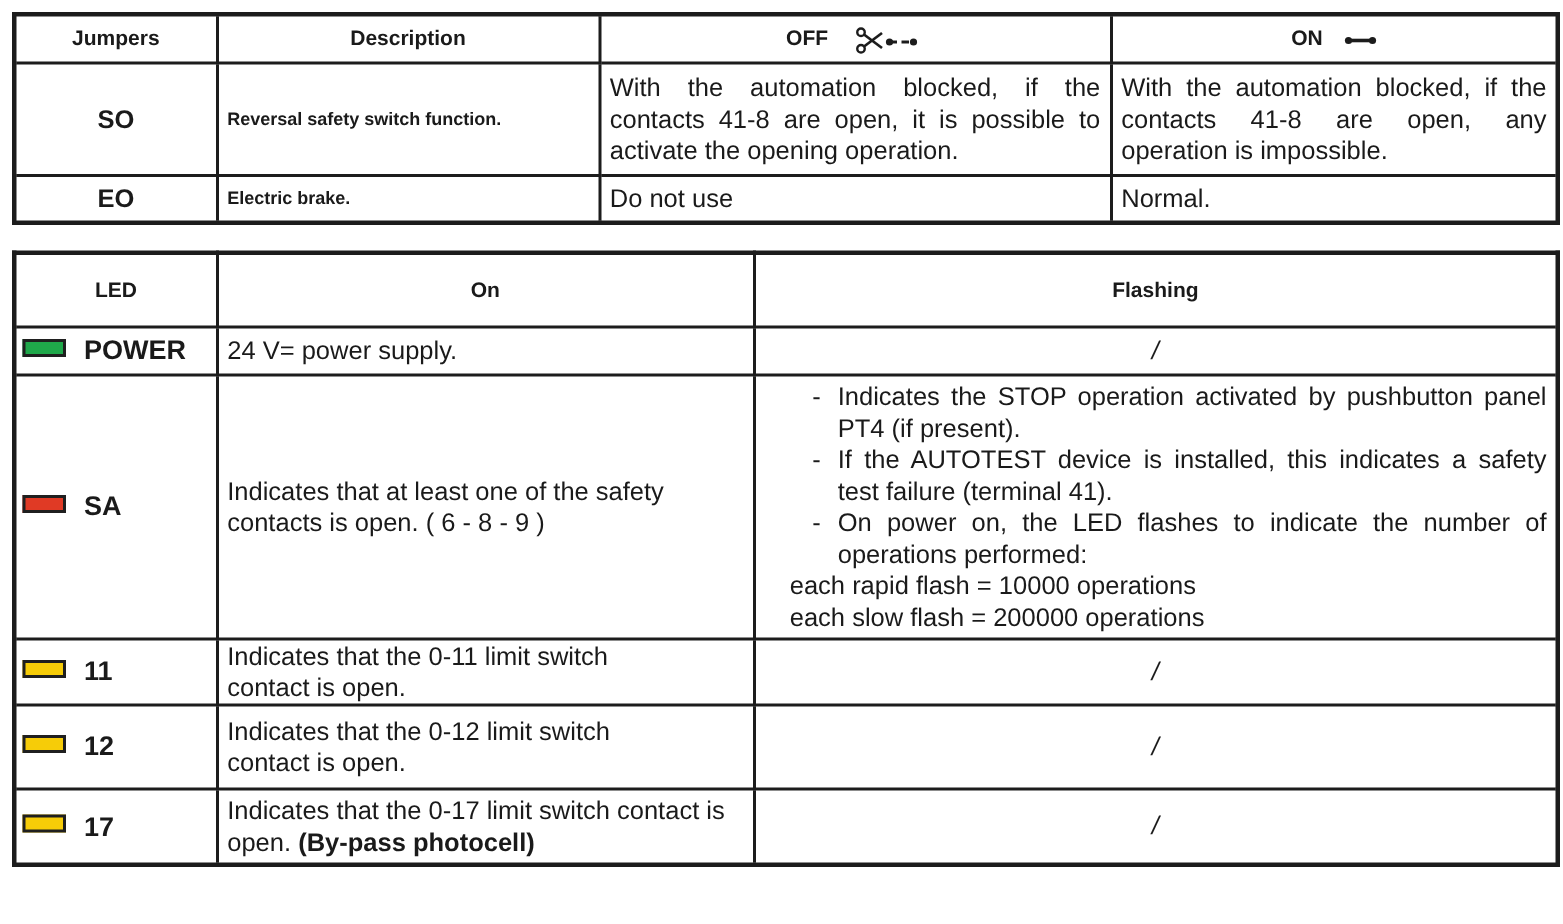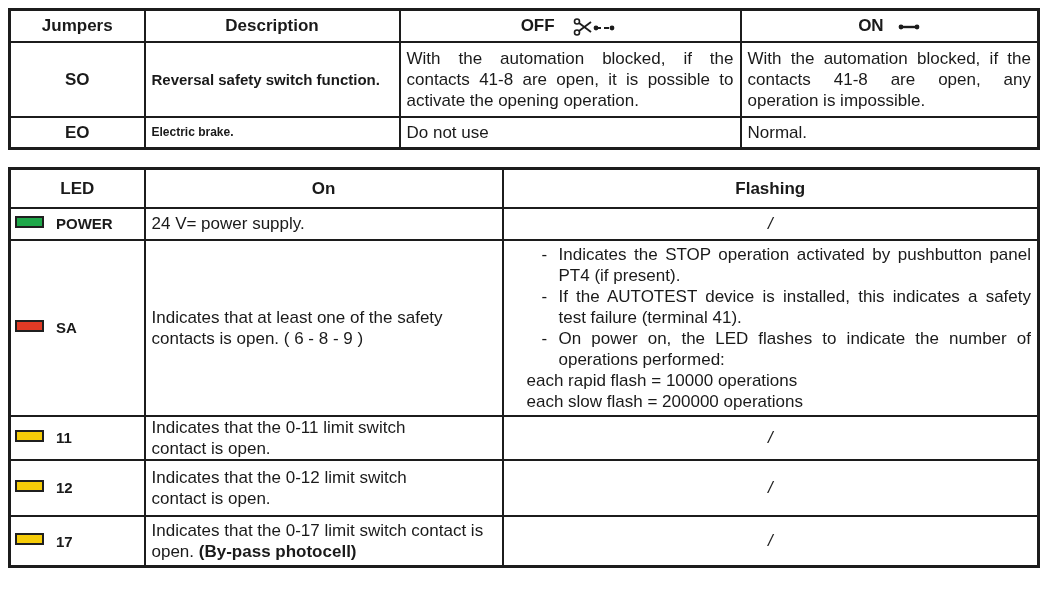--- a/index.html
+++ b/index.html
@@ -11,33 +11,33 @@
     table {
       position: absolute; left: 8px; width: 1029px;
       border-collapse: collapse; table-layout: fixed;
       border: 3px solid #1c1c1c;
     }
     td, th {
       border: 2px solid #1c1c1c;
       font-size: 17px; line-height: 21px;
       vertical-align: middle; padding: 0 6px;
     }
-    th { font-weight: bold; text-align: center; height: 28px; font-size: 17px; }
+    th { font-weight: bold; text-align: center; height: 28px; font-size: 14px; }
     .bold { font-weight: bold; }
     .center { text-align: center; }
     .justify { text-align: justify; text-align-last: left; margin-left: 32px; }
     #t1 { top: 8px; }
     #t2 { top: 167px; }
     .ledcell { padding: 0 6px 0 4px; white-space: nowrap; }
     .led {
       display: inline-block; width: 25px; height: 8px;
       border: 2px solid #1f1f1f; vertical-align: middle; margin-right: 12px;
       position: relative; top: -2px;
     }
-    .ledname { font-weight: bold; font-size: 15px; vertical-align: middle; }
+    .ledname { font-weight: bold; font-size: 18px; vertical-align: middle; }
     .iconwrap { display: inline-block; vertical-align: middle; margin-left: 14px; }
     .iconwrap svg { display: block; }
     ul.flash { margin: 0; padding: 0; list-style: none; }
     ul.flash li { position: relative; padding-left: 17px; }
     ul.flash li::before { content: "-"; position: absolute; left: 0; top: 0; }
     .sub { padding-left: 17px; display: block; }
     .slash { font-style: italic; }
   </style>
 </head>
 <body>
@@ -74,41 +74,41 @@
         <svg width="22" height="10" viewBox="0 0 22 10">
           <circle cx="3" cy="5" r="2.4" fill="#1c1c1c"></circle>
           <line x1="3" y1="5" x2="19" y2="5" stroke="#1c1c1c" stroke-width="2.4"></line>
           <circle cx="19" cy="5" r="2.4" fill="#1c1c1c"></circle>
         </svg>
       </span>
     </th>
   </tr>
   <tr style="height:75px">
     <td class="bold center">SO</td>
-    <td class="bold" style="font-size:15px">Reversal safety switch function.</td>
+    <td class="bold" style="font-size:12px">Reversal safety switch function.</td>
     <td class="justify">With the automation blocked, if the contacts 41-8 are open, it is possible to activate the opening operation.</td>
     <td class="justify">With the automation blocked, if the contacts 41-8 are open, any operation is impossible.</td>
   </tr>
   <tr style="height:32px">
     <td class="bold center">EO</td>
     <td class="bold" style="font-size:12px">Electric brake.</td>
     <td>Do not use</td>
     <td>Normal.</td>
   </tr>
 </tbody>
   </table>
 
 <table id="t2">
   <colgroup>
     <col style="width:135px">
     <col style="width:358px">
     <col style="width:536px">
   </colgroup>
   <tbody>
-      <tr style="height:39px">
+      <tr style="height:49px">
     <th>LED</th>
     <th>On</th>
     <th>Flashing</th>
   </tr>
 
   <tr style="height:32px">
     <td class="ledcell">
       <span class="led" style="background:#1fa84a"></span><span class="ledname">POWER</span>
     </td>
     <td>24 V= power supply.</td>

